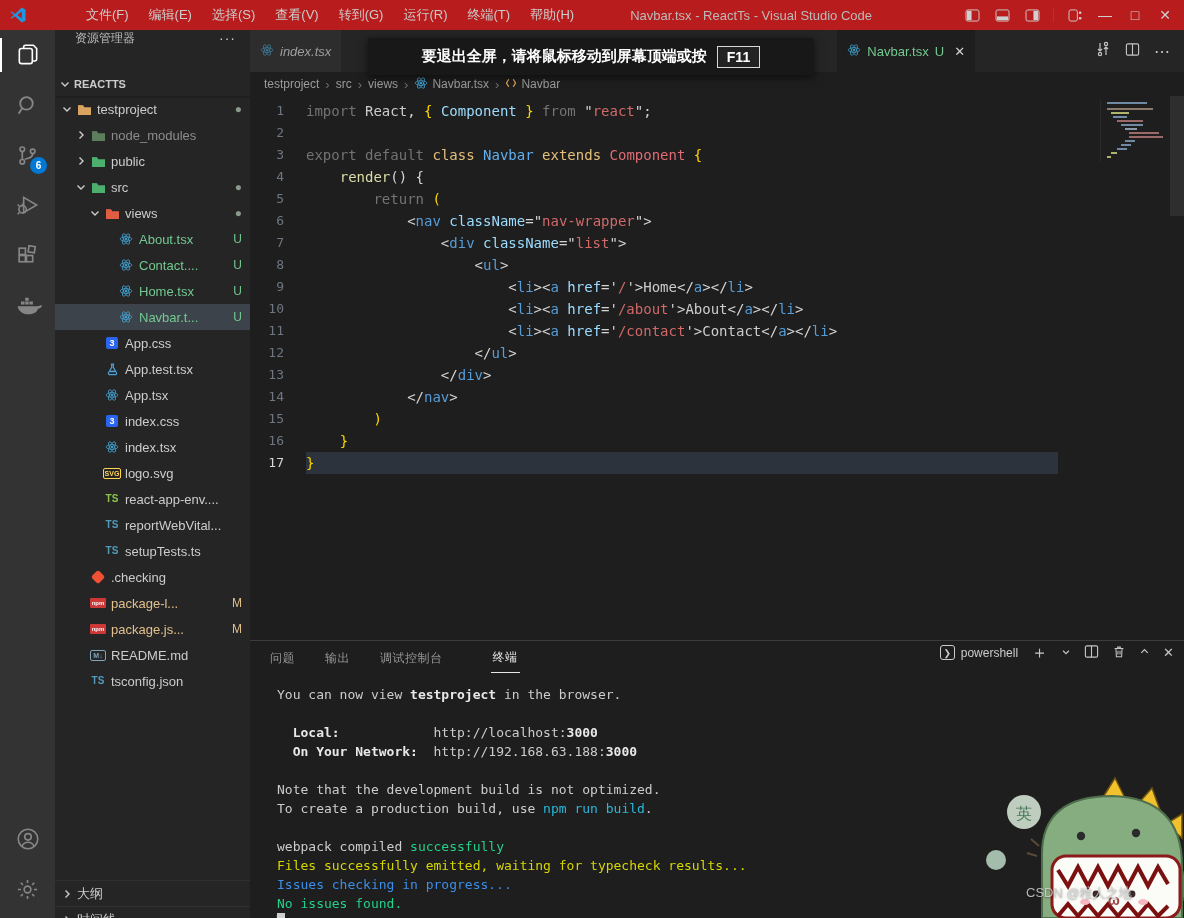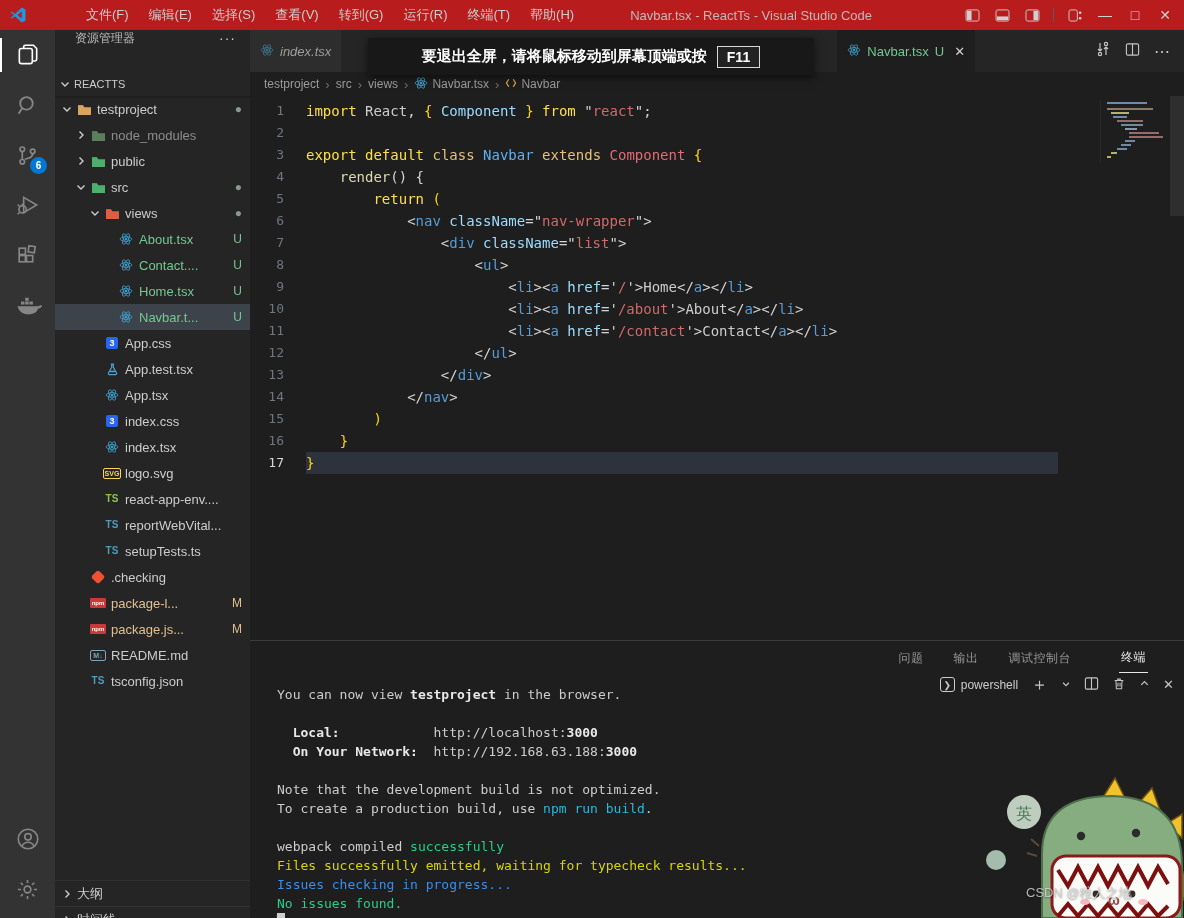--- a/index.html
+++ b/index.html
@@ -33,21 +33,21 @@
               background:#0078d4; color:#fff; font-size:10px; display:flex; align-items:center;
               justify-content:center; padding:0 3px; font-weight:bold; }
   .ab-bottom { position:absolute; bottom:4px; left:0; width:55px; }
   .ab-item svg { display:block; }
 
   
   .sidebar { width:195px; background:#252526; flex:none; color:#cccccc; position:relative; overflow:hidden; }
   .sb-header { height:42px; display:flex; align-items:flex-start; justify-content:space-between;
                padding:0 14px 0 20px; font-size:12px; color:#bbbbbb; }
   .sb-header .more { color:#cccccc; font-size:14px; letter-spacing:1px; }
-  .sb-section { height:24px; display:flex; align-items:center; gap:3px; font-size:11px; font-weight:normal;
+  .sb-section { height:24px; display:flex; align-items:center; gap:3px; font-size:11px; font-weight:bold;
                 color:#cccccc; padding-left:4px; background:#252526; box-shadow:0 1px 2px rgba(0,0,0,.3); }
   .tree { font-size:13px; }
   .tree-row { height:26px; display:flex; align-items:center; position:relative; padding-right:8px; cursor:default; }
   .tree-row.selected { background:#3d434b; }
   .tree-row .twisty { width:16px; flex:none; display:flex; justify-content:center; }
   .tree-row .ficon { width:18px; flex:none; display:flex; justify-content:center; align-items:center; }
   .tree-row .lbl { margin-left:4px; white-space:nowrap; overflow:hidden; flex:1; }
   .tree-row .badge-r { flex:none; font-size:12px; margin-left:4px; }
   .c-green { color:#73c991; } .c-yellow { color:#e2c08d; } .c-dim { color:#8c8c8c; } .c-norm { color:#cccccc; }
   .fic { font-size:9px; font-weight:bold; display:inline-block; line-height:1; }
@@ -86,29 +86,29 @@
   .bc-item { display:flex; align-items:center; gap:4px; }
 
   .editor { flex:1; position:relative; overflow:hidden; background:#1e1e1e; }
   .code-area { position:absolute; inset:0; padding-top:4px; font-family:"DejaVu Sans Mono", monospace;
                font-size:14px; line-height:22px; }
   .code-line { display:flex; height:22px; }
   .code-line .gut { width:56px; flex:none; text-align:right; padding-right:22px; color:#6e7681; font-size:13px; }
   .code-line.current .gut { color:#d7d7d7; }
   .code-line pre { font-family:inherit; white-space:pre; }
   .code-line.current pre { background:#2d333d; min-width:752px; }
-  .t-kw{color:#fde047} .t-y{color:#e5c07b} .t-fn{color:#dcdcaa} .t-red{color:#e06c75}
+  .t-kw{color:#737373} .t-y{color:#e5c07b} .t-fn{color:#dcdcaa} .t-red{color:#e06c75}
   .t-var{color:#9cdcfe} .t-str{color:#d16969} .t-punc{color:#d4d4d4} .t-gold{color:#ffd700}
   .t-tag{color:#569cd6} .t-fg{color:#cccccc} .t-blue{color:#61afef}
   .minimap { position:absolute; top:4px; right:18px; width:66px; border-left:1px solid #2a2a2a; padding-left:4px; }
   .scrollbar-v { position:absolute; top:0; right:0; width:14px; height:120px; background:rgba(121,121,121,.18); }
 
   
   .panel { height:278px; flex:none; background:#1e1e1e; border-top:1px solid #3c3c3c; position:relative; }
-  .panel-header { height:34px; display:flex; align-items:flex-end; padding:0 10px 0 18px;flex-direction:column; }
+  .panel-header { height:34px; display:flex; align-items:flex-start; padding:0 10px 0 18px; }
   .ptab { font-size:12px; color:#969696; margin-right:26px; padding:8px 2px 6px; letter-spacing:.5px; }
   .ptab.active { color:#e7e7e7; border-bottom:1px solid #e7e7e7;margin-left:20px; }
   .panel-right { margin-left:auto; display:flex; align-items:center; gap:13px; color:#c5c5c5; font-size:13px; }
   .shell-chip { display:flex; align-items:center; gap:6px; font-size:12px; color:#cccccc; }
   .shell-icon { width:15px; height:15px; border:1px solid #cccccc; border-radius:3px; font-size:9px;
                 display:flex; align-items:center; justify-content:center; }
   .terminal { padding:10px 0 0 27px; font-family:"DejaVu Sans Mono", monospace; font-size:13px;
               line-height:19px; color:#cccccc; }
   .tm-line { white-space:pre; }
   .tm-b{font-weight:bold; color:#e8e8e8} .tm-cyan{color:#29b8db} .tm-green{color:#23d18b}

